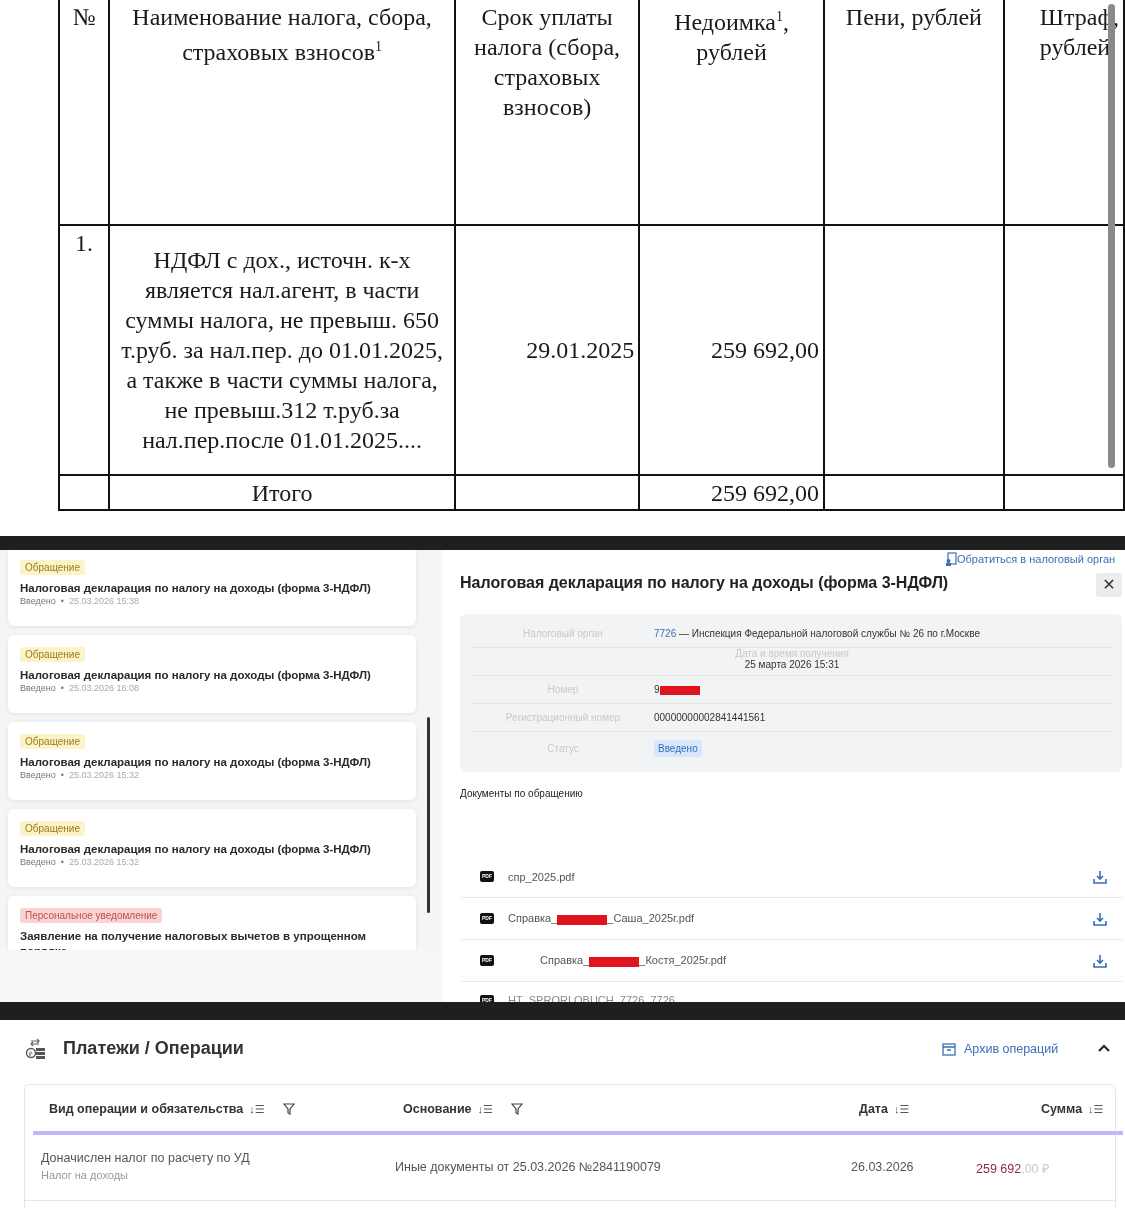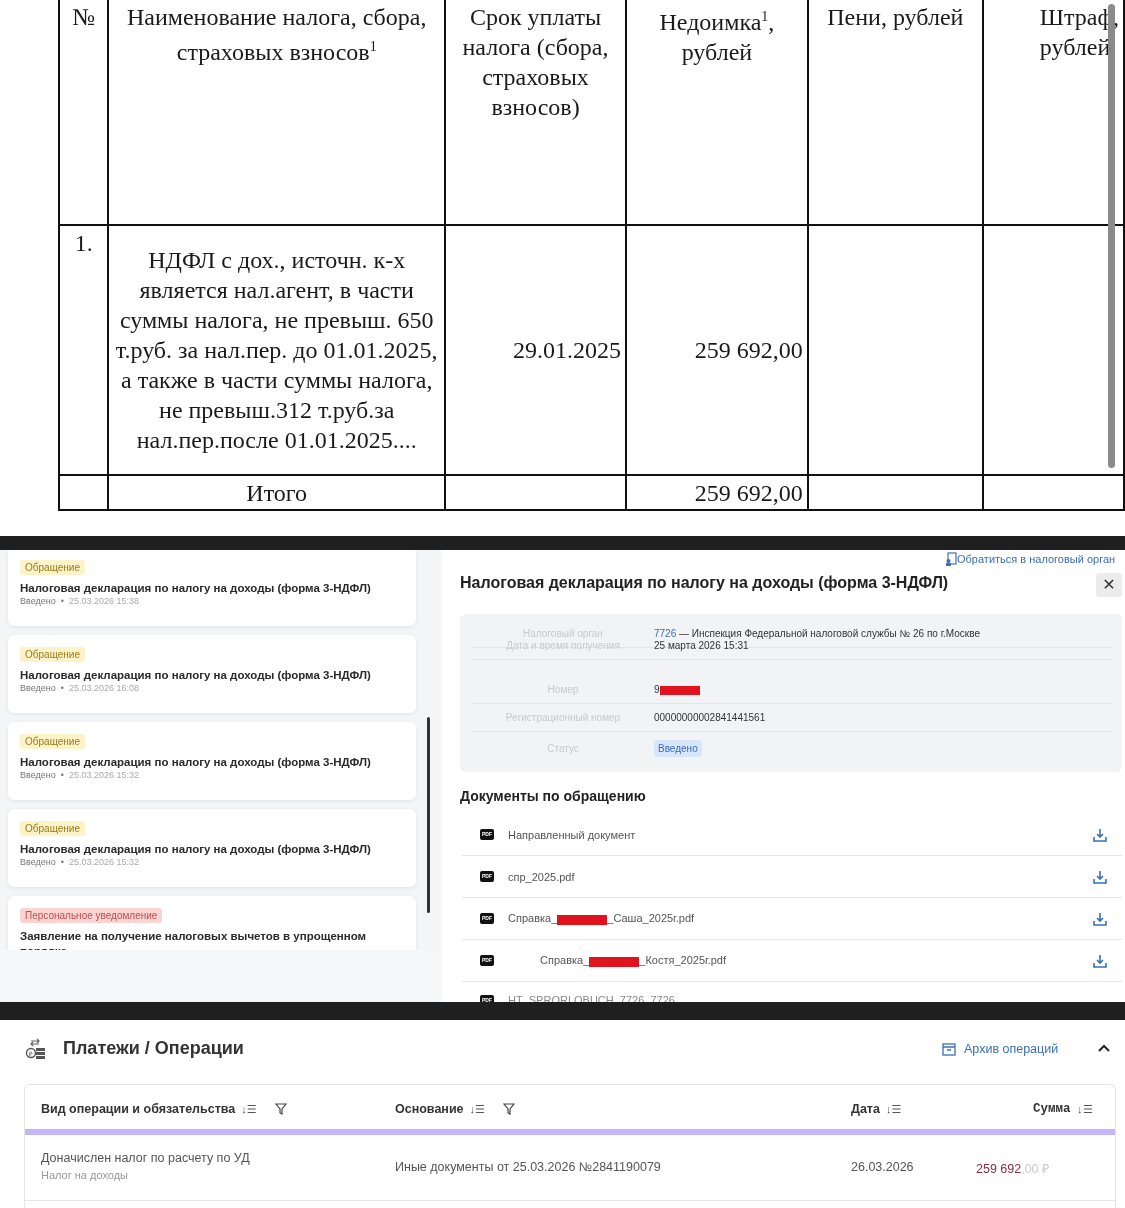--- a/index.html
+++ b/index.html
@@ -41,36 +41,36 @@
     #detail-pane { position: absolute; left: 442px; top: 0; width: 683px; height: 452px; background: #fff; }
     #contact-link { position: absolute; left: 503px; top: 2px; font-size: 11px; color: #3b6fb6; white-space: nowrap; display: flex; align-items: center; }
     #detail-title { position: absolute; left: 18px; top: 24px; font-size: 16px; font-weight: bold; color: #222; }
     #close-btn { position: absolute; left: 654px; top: 23px; width: 26px; height: 24px; background: #ececec; border-radius: 3px; font-size: 16px; text-align: center; line-height: 24px; color: #333; cursor: pointer; }
     #info-box { position: absolute; left: 18px; top: 64px; width: 662px; height: 158px; background: #f2f3f4; border-radius: 6px; }
     .info-row { position: absolute; left: 12px; width: 640px; height: 28px; font-size: 10px; display: flex; align-items: center; border-bottom: 1px solid #e4e4e4; }
     .info-row .lbl { width: 182px; color: #c9c9c9; text-align: center; }
     .info-row .val { color: #333; }
     .redact { display: inline-block; width: 40px; height: 9px; background: #e0141e; vertical-align: middle; }
     .status-pill { background: #d7e6fb; color: #3b6fb6; padding: 3px 4px; border-radius: 3px; font-size: 10px; }
-    #docs-title { position: absolute; left: 18px; top: 238px; font-size: 14px; font-weight: bold; color: #222; }
+    #docs-title { position: absolute; left: 18px; top: 238px; font-size: 10px; font-weight: normal; color: #222; }
     .doc-row { position: absolute; left: 20px; width: 660px; height: 42px; border-bottom: 1px solid #e8e8e8; display: flex; align-items: center; font-size: 11px; color: #555; }
     .pdf-icon { width: 14px; height: 11px; background: #111; color: #fff; font-size: 5px; font-weight: bold; border-radius: 2px; text-align: center; line-height: 11px; margin-left: 18px; margin-right: 14px; }
     .doc-name { flex: 1; }
     .doc-redact { display: inline-block; width: 50px; height: 10px; background: #e0141e; vertical-align: middle; }
     .dl-icon { width: 16px; height: 16px; margin-right: 14px; }
     .doc-row.truncated { color: #888; height: 20px; border-bottom: none; }
 
     
     #pay-section { position: absolute; left: 0; top: 1020px; width: 1125px; height: 188px; background: #fff; }
     #pay-icon { position: absolute; left: 25px; top: 18px; width: 22px; height: 22px; }
     #pay-title { position: absolute; left: 63px; top: 18px; font-size: 18px; font-weight: bold; color: #333; }
     #archive-link { position: absolute; left: 942px; top: 22px; font-size: 12.5px; color: #3b6fb6; display: flex; align-items: center; gap: 8px; cursor: pointer; }
     #collapse-btn { position: absolute; left: 1095px; top: 20px; width: 18px; height: 18px; cursor: pointer; }
     #ops-table { position: absolute; left: 24px; top: 64px; width: 1092px; height: 130px; border: 1px solid #e6e6e6; border-radius: 6px; border-bottom: none; }
-    .ops-head { position: absolute; left: 0; top: 0; width: 100%; height: 50px; border-bottom: 6px solid #c4b5fd; font-size: 12.5px; font-weight: bold; color: #333; }
+    .ops-head { position: absolute; left: 8px; top: 0; width: 100%; height: 50px; border-bottom: 4px solid #c4b5fd; font-size: 12.5px; font-weight: bold; color: #333; }
     .ops-head .h { position: absolute; top: 17px; display: flex; align-items: center; gap: 6px; white-space: nowrap; }
     .sort-icon { font-size: 11px; color: #555; font-weight: normal; }
     .filter-icon { width: 12px; height: 12px; margin-left: 12px; }
     .ops-row { position: absolute; left: 0; top: 50px; width: 100%; height: 66px; border-bottom: 1px solid #e6e6e6; font-size: 12.5px; color: #555; }
     .ops-row .cell { position: absolute; white-space: nowrap; }
     .ops-sub { font-size: 11px; color: #999; margin-top: 4px; }
     .amount-main { color: #8b2d3a; }
     .amount-frac { color: #c9c9c9; }
   </style>
 </head>
@@ -78,21 +78,21 @@
 
 <div id="doc-section">
   <table id="doc-table">
     <tbody>
         <tr>
       <th class="c-no">№</th>
       <th class="c-name"><span>Наименование налога, сбора, страховых взносов</span><sup>1</sup></th>
       <th class="c-term">Срок уплаты налога (сбора, страховых взносов)</th>
       <th class="c-debt"><span>Недоимка</span><sup>1</sup><span>, рублей</span></th>
       <th class="c-fine">Пени, рублей</th>
-      <th class="c-pen" style="text-align:left;padding-left:56px;">Штраф, рублей</th>
+      <th class="c-pen" style="text-align:left;padding-left:35px;">Штраф, рублей</th>
     </tr>
     <tr class="data-row">
       <td class="c-no">1.</td>
       <td class="c-name">НДФЛ с дох., источн. к-х является нал.агент, в части суммы налога, не превыш. 650 т.руб. за нал.пер. до 01.01.2025, а также в части суммы налога, не превыш.312 т.руб.за нал.пер.после 01.01.2025....</td>
       <td class="c-term num">29.01.2025</td>
       <td class="c-debt num">259 692,00</td>
       <td class="c-fine"></td>
       <td class="c-pen"></td>
     </tr>
     <tr class="total-row">
@@ -150,48 +150,40 @@
       <span>Обратиться в налоговый орган</span>
     </div>
     <div id="detail-title">Налоговая декларация по налогу на доходы (форма 3-НДФЛ)</div>
     <div id="close-btn">✕</div>
 
     <div id="info-box">
       <div class="info-row" style="top:6px;">
         <span class="lbl">Налоговый орган</span>
         <span class="val"><span class="code" style="color:#3b6fb6">7726</span><span> — Инспекция Федеральной налоговой службы № 26 по г.Москве</span></span>
       </div>
-      <div class="info-row" style="top:18px;">
+      <div class="info-row" style="top:34px;flex-direction:column;">
         <span class="lbl">Дата и время получения</span>
         <span class="val">25 марта 2026 15:31</span>
       </div>
       <div class="info-row" style="top:62px;">
         <span class="lbl">Номер</span>
         <span class="val"><span>9</span><span class="redact"></span></span>
       </div>
       <div class="info-row" style="top:90px;">
         <span class="lbl">Регистрационный номер</span>
         <span class="val">00000000002841441561</span>
       </div>
       <div class="info-row" style="top:118px;height:32px;border-bottom:none;">
         <span class="lbl">Статус</span>
         <span class="status-pill">Введено</span>
       </div>
     </div>
 
     <div id="docs-title">Документы по обращению</div>
 
-    <div class="doc-row" style="top:264px;">
-      <span class="pdf-icon">PDF</span>
-      <span class="doc-name">Направленный документ</span>
-      <svg class="dl-icon" viewBox="0 0 16 16">
-          <path d="M8 2v8M5 7l3 3 3-3" stroke="#3b6fb6" stroke-width="1.6" fill="none"></path>
-          <path d="M2 10v4h12v-4" stroke="#3b6fb6" stroke-width="1.6" fill="none"></path>
-        </svg>
-    </div>
     <div class="doc-row" style="top:306px;">
       <span class="pdf-icon">PDF</span>
       <span class="doc-name">спр_2025.pdf</span>
       <svg class="dl-icon" viewBox="0 0 16 16">
           <path d="M8 2v8M5 7l3 3 3-3" stroke="#3b6fb6" stroke-width="1.6" fill="none"></path>
           <path d="M2 10v4h12v-4" stroke="#3b6fb6" stroke-width="1.6" fill="none"></path>
         </svg>
     </div>
     <div class="doc-row" style="top:348px;">
       <span class="pdf-icon">PDF</span>
@@ -252,21 +244,21 @@
         <span>Основание</span>
         <span class="sort-icon">↓☰</span>
         <svg class="filter-icon" viewBox="0 0 12 12">
             <path d="M1 1h10L7 6v5L5 10V6z" fill="none" stroke="#444" stroke-width="1.2"></path>
           </svg>
       </div>
       <div class="h" style="left:826px;">
         <span>Дата</span>
         <span class="sort-icon">↓☰</span>
       </div>
-      <div class="h" style="left:1008px;font-family:Liberation Mono, monospace;">
+      <div class="h" style="left:1008px;">
         <span>Сумма</span>
         <span class="sort-icon">↓☰</span>
       </div>
     </div>
     <div class="ops-row">
       <div class="cell" style="left:16px;top:16px;">
         <div>Доначислен налог по расчету по УД</div>
         <div class="ops-sub">Налог на доходы</div>
       </div>
       <div class="cell" style="left:370px;top:25px;">Иные документы от 25.03.2026 №2841190079</div>

